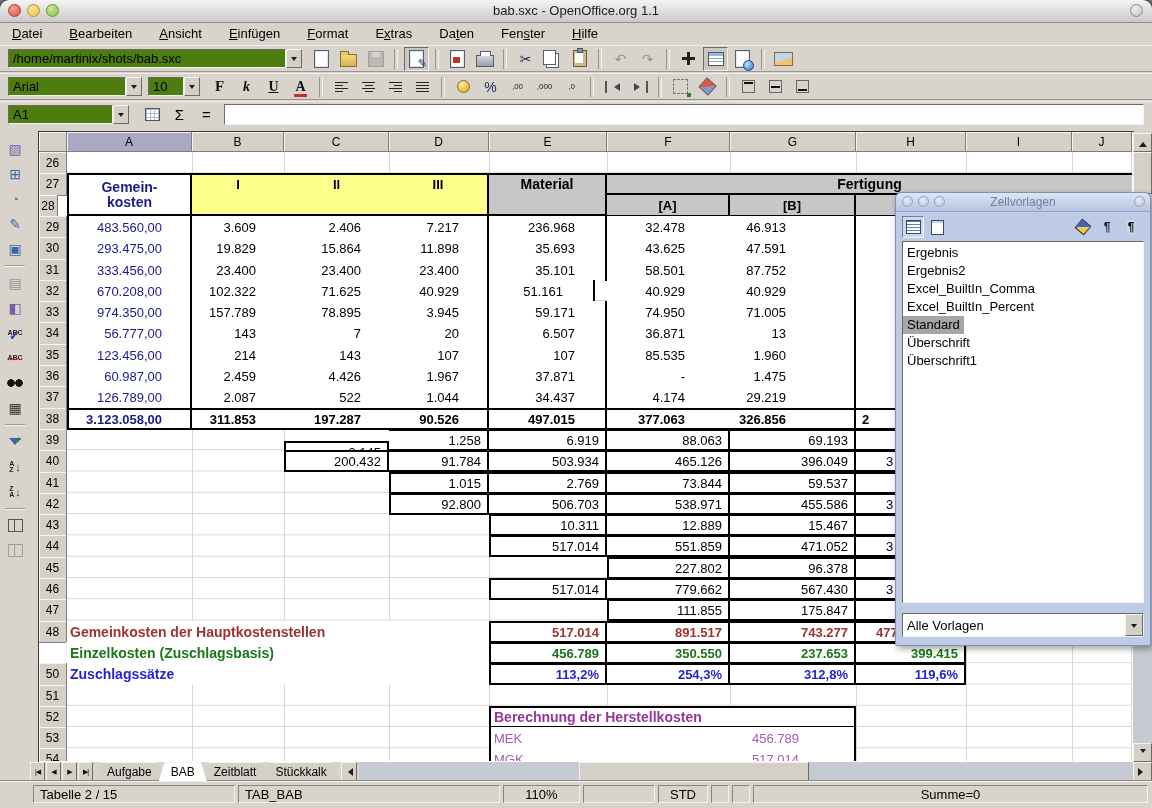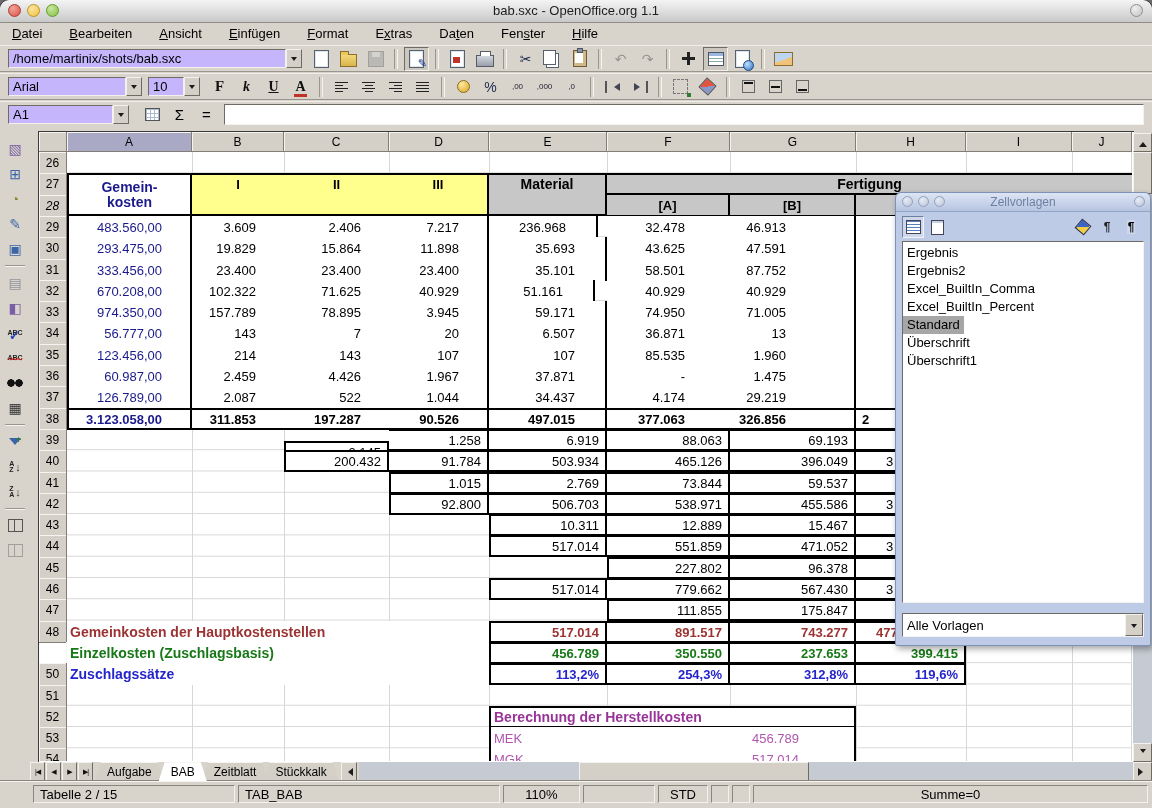--- a/index.html
+++ b/index.html
@@ -20,21 +20,21 @@
   .menu-item{font-size:13px;color:#000;margin-right:27px;white-space:nowrap;}
   .menu-item .u{text-decoration:underline;}
   
   .hbar{position:absolute;left:0;width:100%;display:flex;align-items:center;box-sizing:border-box;
     border-top:1px solid #f2ف0ec;border-bottom:1px solid #9b968d;background:#d8d4cc;}
   #fbar{top:45px;height:27px;padding-left:8px;border-top:1px solid #f0eee9;}
   #obar{top:73px;height:27px;padding-left:8px;border-top:1px solid #f0eee9;}
   #calcbar{top:101px;height:26px;padding-left:8px;border-top:1px solid #f0eee9;border-bottom:none;display:flex;align-items:center;position:absolute;width:100%;box-sizing:border-box;}
   .combo{display:flex;align-items:center;margin-right:6px;}
   .combo input{height:17px;border:1px solid;border-color:#6f6b64 #f4f2ee #f4f2ee #6f6b64;
-    font-size:13px;font-family:"Liberation Sans",sans-serif;padding:0 4px;background:#c4b5fd;color:#000;}
+    font-size:13px;font-family:"Liberation Sans",sans-serif;padding:0 4px;background:#4d7c0f;color:#000;}
   .cbtn{width:16px;height:19px;background:#d4d0c8;border:1px solid;border-color:#f4f2ee #6f6b64 #6f6b64 #f4f2ee;
     display:flex;align-items:center;justify-content:center;box-sizing:border-box;}
   .tri-d{width:0;height:0;border:3px solid transparent;border-top:4px solid #1c1c1c;margin-top:4px;}
   .tri-u{width:0;height:0;border:4px solid transparent;border-bottom:5px solid #1c1c1c;margin-bottom:2px;}
   .tri-l{width:0;height:0;border:4px solid transparent;border-right:5px solid #1c1c1c;margin-right:2px;}
   .tri-r{width:0;height:0;border:4px solid transparent;border-left:5px solid #1c1c1c;margin-left:2px;}
   .tbtn{width:25px;height:24px;display:flex;align-items:center;justify-content:center;margin:0 1px;box-sizing:border-box;}
   .tbtn.pressed{background:#ccc8c0;border:1px solid;border-color:#6f6b64 #f4f2ee #f4f2ee #6f6b64;}
   .tbtn.dis{opacity:.4;filter:grayscale(90%);}
   .tsep{width:2px;height:20px;border-left:1px solid #9a968e;border-right:1px solid #f6f4f0;margin:0 5px;}
@@ -479,21 +479,21 @@
         <div class="vl" style="left: 350px;"></div>
         <div class="vl" style="left: 450px;"></div>
         <div class="vl" style="left: 568px;"></div>
         <div class="vl" style="left: 691px;"></div>
         <div class="vl" style="left: 817px;"></div>
         <div class="vl" style="left: 927px;"></div>
         <div class="vl" style="left: 1033px;"></div>
         <div class="vl" style="left: 1092px;"></div>
         <div class="rn" style="left: 0px; width: 28px; top: 0px; height: 22px;">26</div>
         <div class="rn" style="left: 0px; width: 28px; top: 21px; height: 23px;">27</div>
-        <div class="rn" style="left: 0px; width: 28px; top: 43px; height: 22px; font-style: italic;">28</div>
+        <div class="rn" style="left: 0px; width: 19px; top: 43px; height: 22px;">28</div>
         <div class="rn" style="left: 0px; width: 28px; top: 64px; height: 22px;">29</div>
         <div class="rn" style="left: 0px; width: 28px; top: 85px; height: 23px;">30</div>
         <div class="rn" style="left: 0px; width: 28px; top: 107px; height: 22px;">31</div>
         <div class="rn" style="left: 0px; width: 28px; top: 128px; height: 22px;">32</div>
         <div class="rn" style="left: 0px; width: 28px; top: 149px; height: 22px;">33</div>
         <div class="rn" style="left: 0px; width: 28px; top: 170px; height: 23px;">34</div>
         <div class="rn" style="left: 0px; width: 28px; top: 192px; height: 22px;">35</div>
         <div class="rn" style="left: 0px; width: 28px; top: 213px; height: 22px;">36</div>
         <div class="rn" style="left: 0px; width: 28px; top: 234px; height: 23px;">37</div>
         <div class="rn" style="left: 0px; width: 28px; top: 256px; height: 22px;">38</div>
@@ -520,21 +520,21 @@
         <div class="cell m2 gray bold ctr top fs14 bt br bb" style="left: 450px; top: 21px; width: 118px; height: 43px;">Material</div>
         <div class="cell m2 yellow bold ctr top bt br bb" style="left: 350px; top: 21px; width: 100px; height: 43px;">III</div>
         <div class="cell gray bold ctr fs14 bt bb" style="left: 568px; top: 21px; width: 525px; height: 22px;">Fertigung</div>
         <div class="cell gray bold ctr br bb" style="left: 568px; top: 43px; width: 123px; height: 22px;">[A]</div>
         <div class="cell gray bold ctr br bb" style="left: 691px; top: 43px; width: 126px; height: 22px;">[B]</div>
         <div class="cell gray bb" style="left: 817px; top: 43px; width: 276px; height: 22px;"></div>
         <div class="cell navy bl br p28" style="left: 28px; top: 64px; width: 125px; height: 22px;">483.560,00</div>
         <div class="cell p28" style="left: 153px; top: 64px; width: 92px; height: 22px;">3.609</div>
         <div class="cell p28" style="left: 245px; top: 64px; width: 105px; height: 22px;">2.406</div>
         <div class="cell br p28" style="left: 350px; top: 64px; width: 100px; height: 22px;">7.217</div>
-        <div class="cell br p30" style="left: 450px; top: 64px; width: 109px; height: 22px;">236.968</div>
+        <div class="cell br p30" style="left: 450px; top: 64px; width: 118px; height: 22px;">236.968</div>
         <div class="cell p45" style="left: 568px; top: 64px; width: 123px; height: 22px;">32.478</div>
         <div class="cell br p68" style="left: 691px; top: 64px; width: 126px; height: 22px;">46.913</div>
         <div class="cell " style="left: 817px; top: 64px; width: 110px; height: 22px;"></div>
         <div class="cell navy bl br p28" style="left: 28px; top: 85px; width: 125px; height: 22px;">293.475,00</div>
         <div class="cell p28" style="left: 153px; top: 85px; width: 92px; height: 22px;">19.829</div>
         <div class="cell p28" style="left: 245px; top: 85px; width: 105px; height: 22px;">15.864</div>
         <div class="cell br p28" style="left: 350px; top: 85px; width: 100px; height: 22px;">11.898</div>
         <div class="cell br p30" style="left: 450px; top: 85px; width: 118px; height: 22px;">35.693</div>
         <div class="cell p45" style="left: 568px; top: 85px; width: 123px; height: 22px;">43.625</div>
         <div class="cell br p68" style="left: 691px; top: 85px; width: 126px; height: 22px;">47.591</div>

